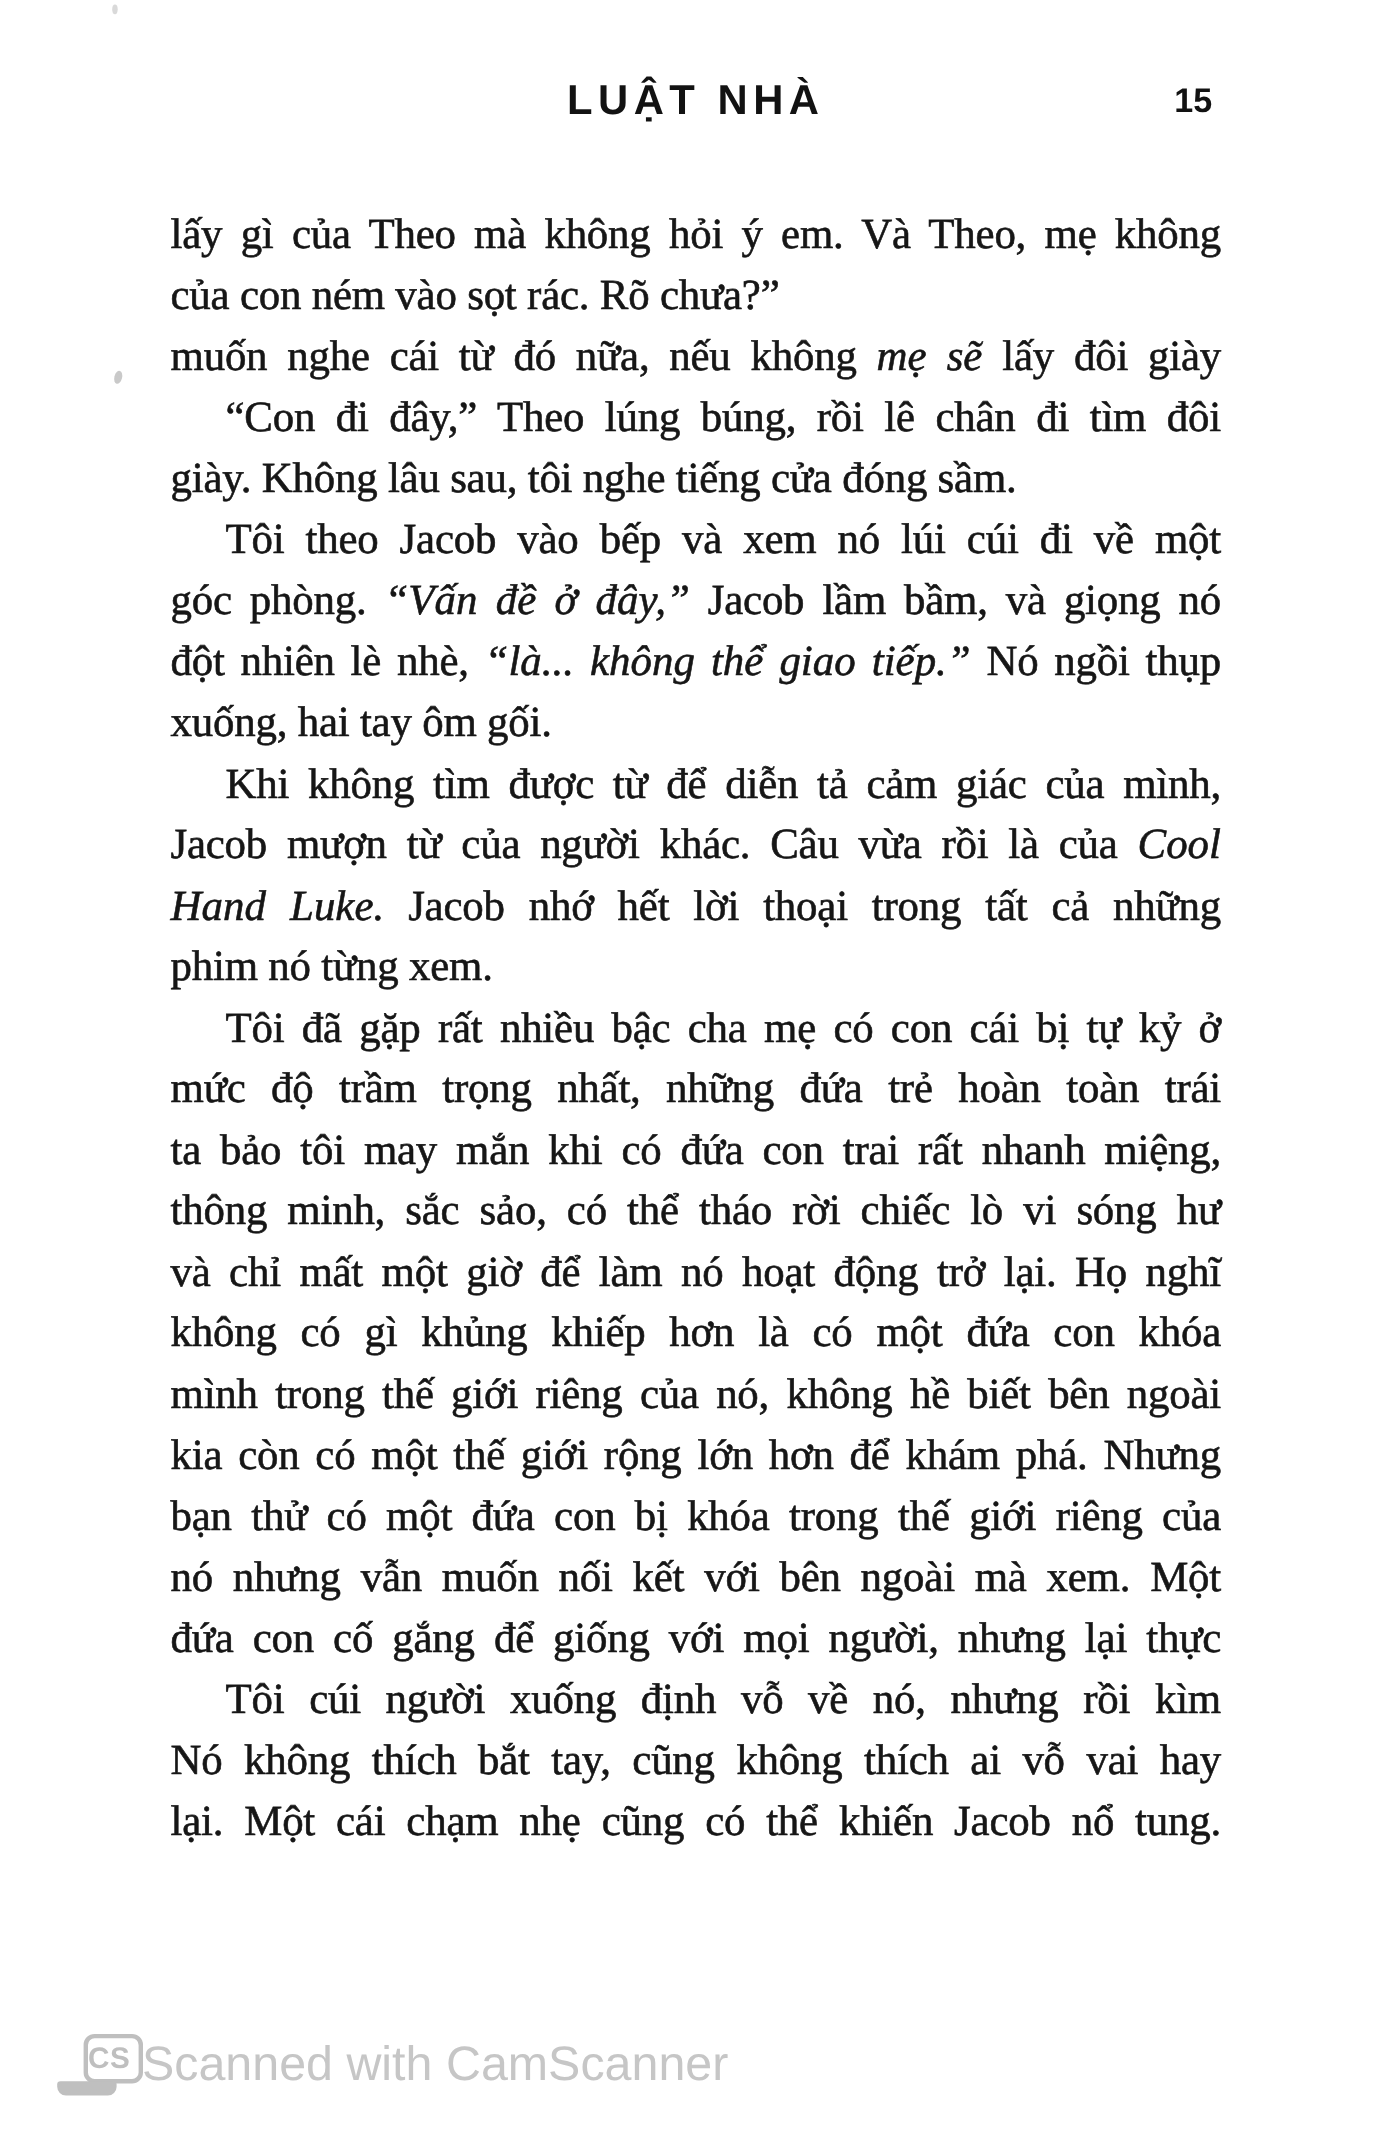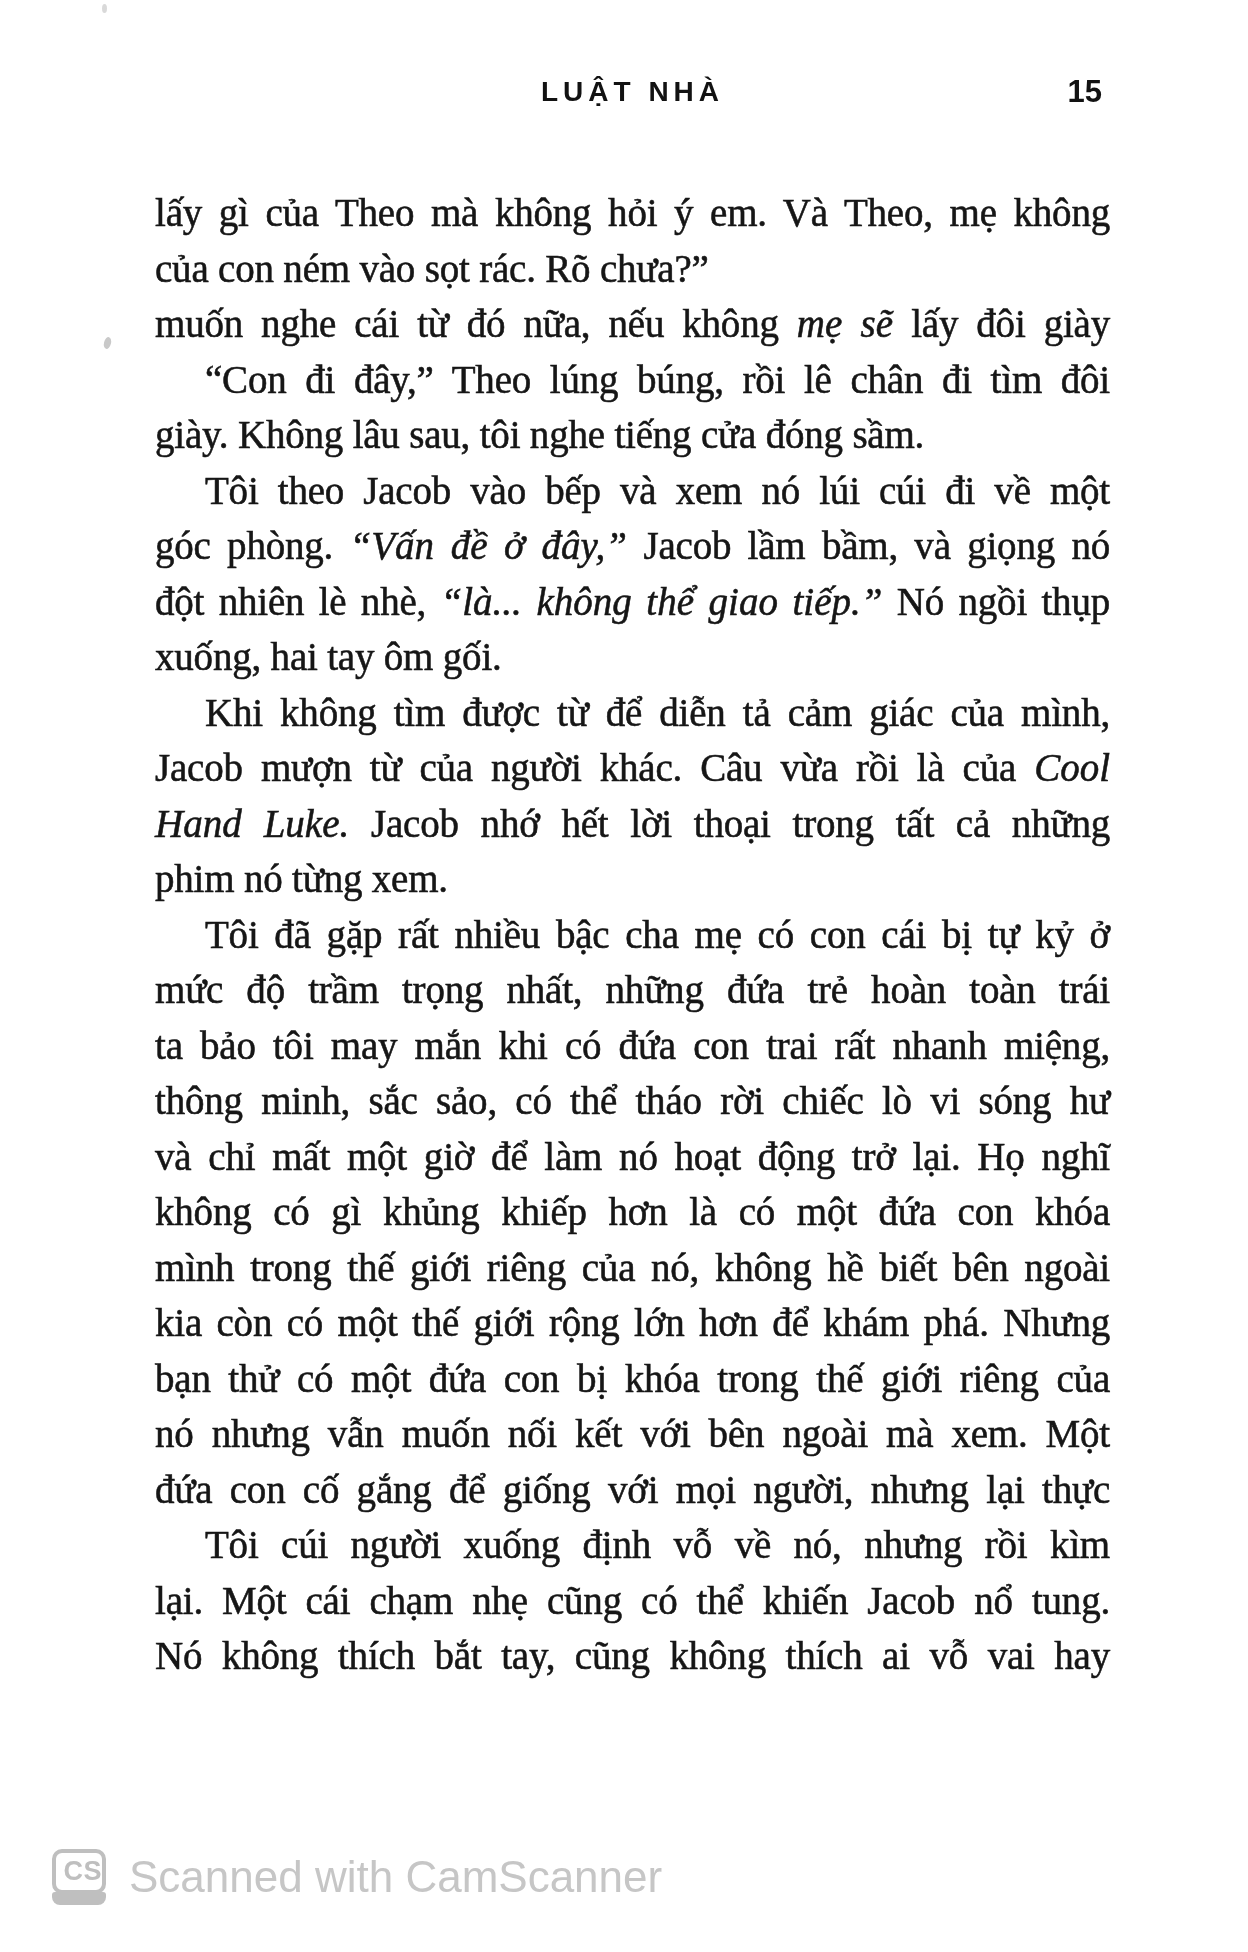--- a/index.html
+++ b/index.html
@@ -23,21 +23,21 @@
   .running-head {
     position: absolute;
     top: 70px;
     left: 155px;
     width: 955px;
     height: 44px;
     line-height: 44px;
     text-align: center;
     font-family: "Liberation Sans", sans-serif;
     font-weight: 700;
-    font-size: 28px;
+    font-size: 38px;
     letter-spacing: 5px;
     color: #121212;
   }
   .page-number {
     position: absolute;
     top: 70px;
     right: 146px;
     height: 44px;
     line-height: 44px;
     font-family: "Liberation Sans", sans-serif;
@@ -94,26 +94,27 @@
   }
   .cs-icon { width: 54px; }
   .cs-box {
     box-sizing: border-box;
     width: 54px;
     height: 45px;
     border: 4px solid #bfbfbf;
     border-radius: 10px;
     display: flex;
     align-items: center;
-    justify-content: flex-end;
+    justify-content: flex-start;
     font-family: "Liberation Sans", sans-serif;
     font-weight: 700;
     font-size: 27px;
     letter-spacing: 0.5px;
     color: #bfbfbf;
+    margin-left: 24px;
   }
   .cs-base {
     width: 54px;
     height: 13px;
     margin-top: -2px;
     background: #bfbfbf;
     border-radius: 3px 3px 8px 8px;
   }
   .wm-text {
     font-family: "Liberation Sans", sans-serif;
@@ -153,22 +154,22 @@
       <div class="line justify"><span>ta bảo tôi may mắn khi có đứa con trai rất nhanh miệng,</span></div>
       <div class="line justify"><span>thông minh, sắc sảo, có thể tháo rời chiếc lò vi sóng hư</span></div>
       <div class="line justify"><span>và chỉ mất một giờ để làm nó hoạt động trở lại. Họ nghĩ</span></div>
       <div class="line justify"><span>không có gì khủng khiếp hơn là có một đứa con khóa</span></div>
       <div class="line justify"><span>mình trong thế giới riêng của nó, không hề biết bên ngoài</span></div>
       <div class="line justify"><span>kia còn có một thế giới rộng lớn hơn để khám phá. Nhưng</span></div>
       <div class="line justify"><span>bạn thử có một đứa con bị khóa trong thế giới riêng của</span></div>
       <div class="line justify"><span>nó nhưng vẫn muốn nối kết với bên ngoài mà xem. Một</span></div>
       <div class="line justify"><span>đứa con cố gắng để giống với mọi người, nhưng lại thực</span></div>
       <div class="line justify indent"><span>Tôi cúi người xuống định vỗ về nó, nhưng rồi kìm</span></div>
+      <div class="line justify"><span>Nó không thích bắt tay, cũng không thích ai vỗ vai hay</span></div>
       <div class="line justify"><span>lại. Một cái chạm nhẹ cũng có thể khiến Jacob nổ tung.</span></div>
-      <div class="line justify"><span>Nó không thích bắt tay, cũng không thích ai vỗ vai hay</span></div>
     </div>
 
   <div class="watermark">
     <div class="cs-icon">
       <div class="cs-box">
         <span>CS</span>
       </div>
       <div class="cs-base"></div>
     </div>
     <span class="wm-text">Scanned with CamScanner</span>

